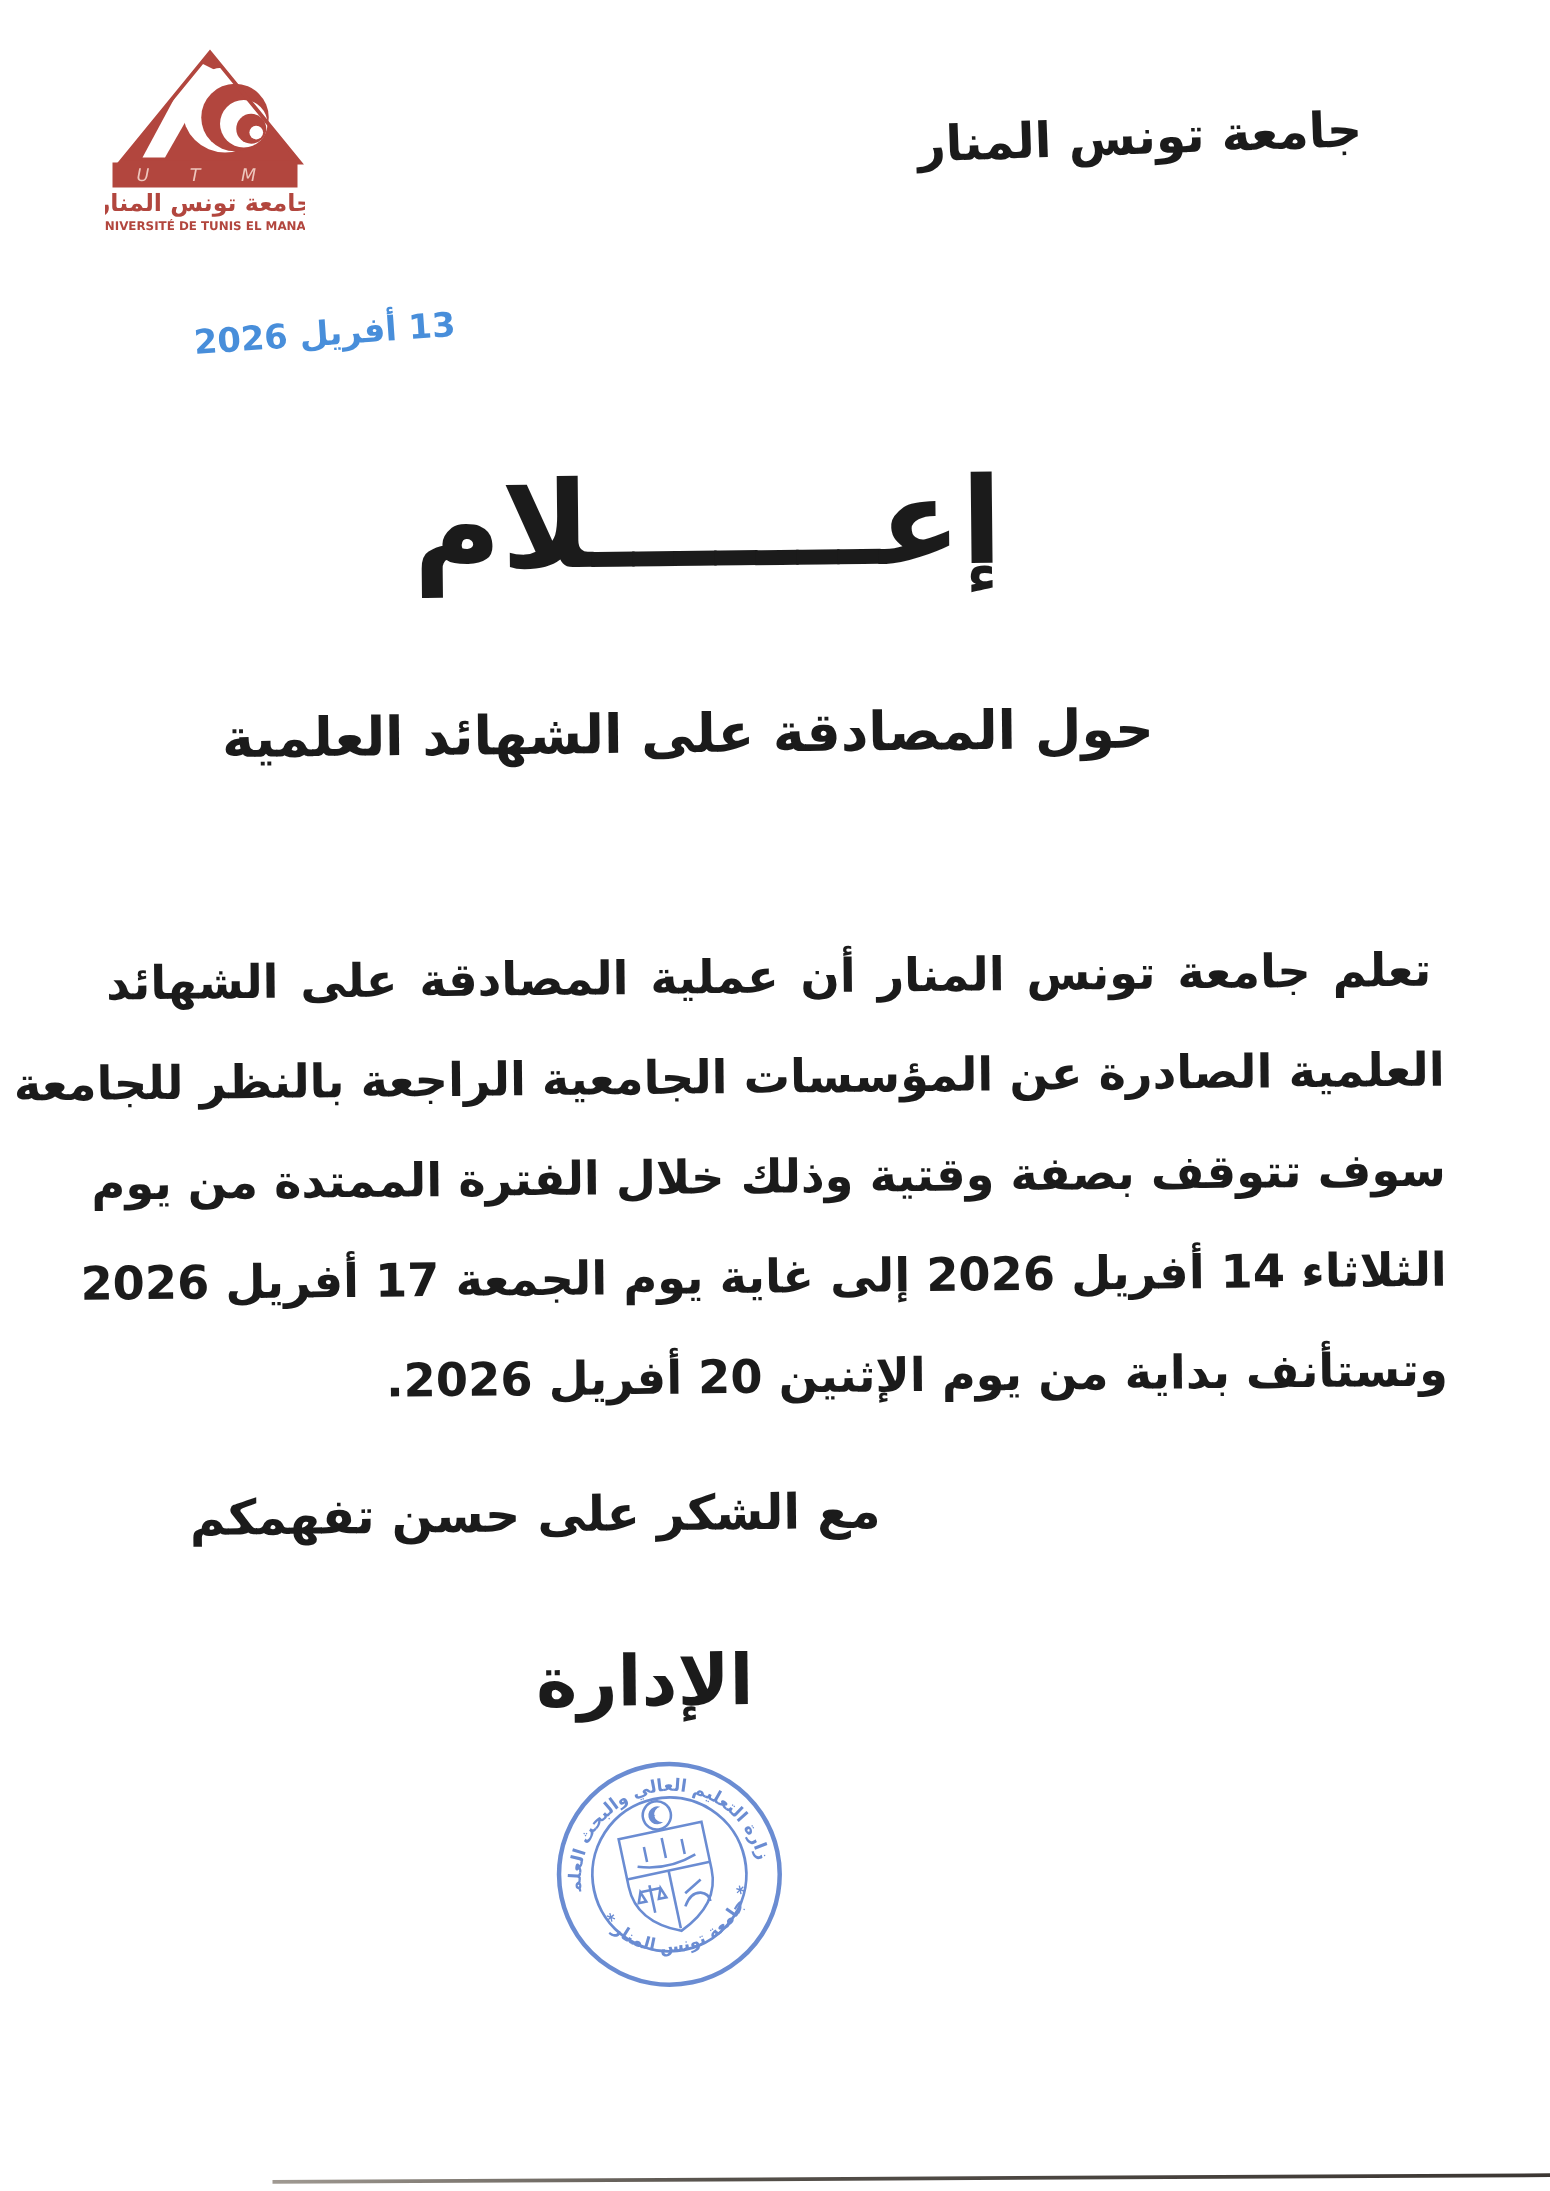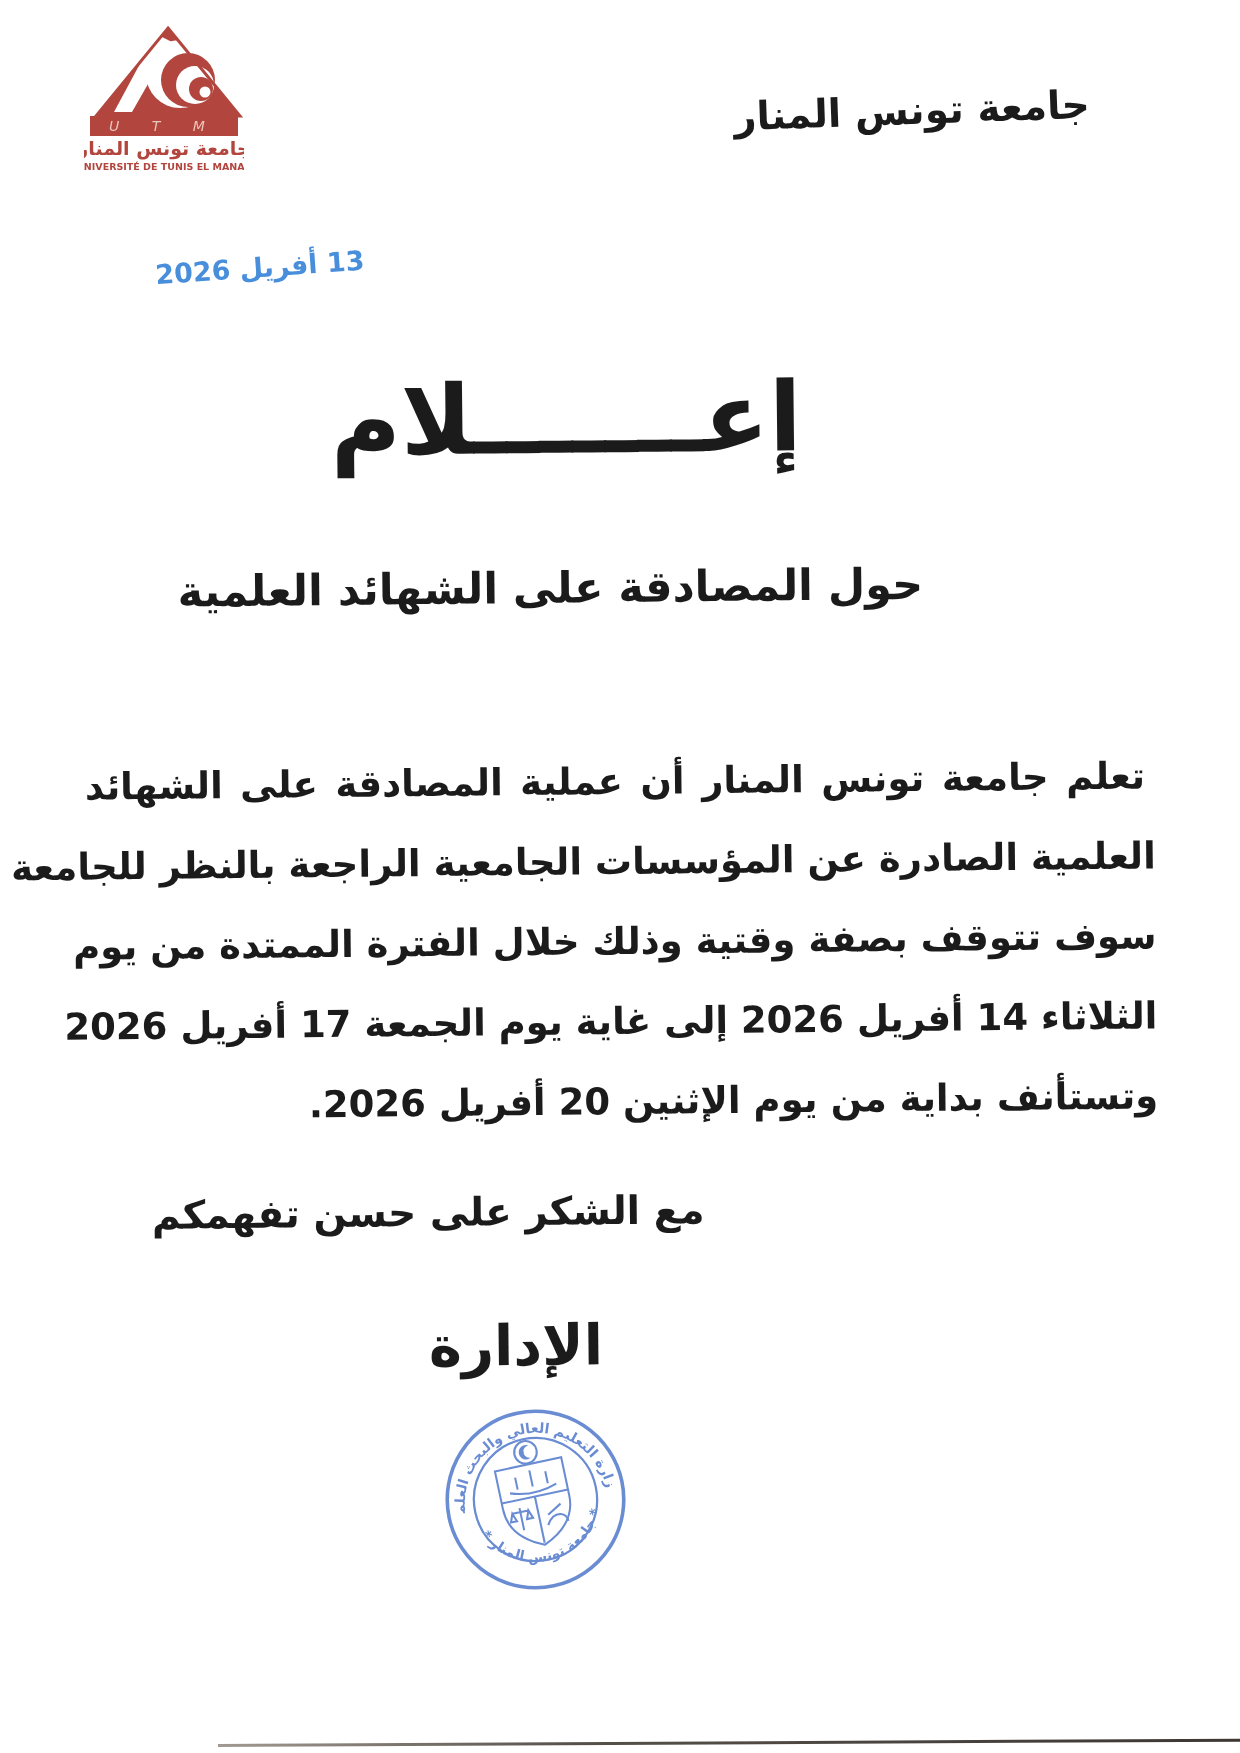--- a/index.html
+++ b/index.html
@@ -14,21 +14,21 @@
   }
   
   .header-name{
     position:absolute;top:88px;right:150px;
     font-size:39px;font-weight:bold;
     transform:rotate(-2deg);
     white-space:nowrap;
     direction:rtl;
   }
   .logo{
-    position:absolute;left:84px;top:24px;
+    position:absolute;left:84px;top:38px;
     width:160px;
   }
   
   .date-stamp{
     position:absolute;left:155px;top:252px;
     color:#2f7fd6;
     font-size:27px;font-weight:bold;
     direction:rtl;
     letter-spacing:4px;
     transform:rotate(-4deg);

